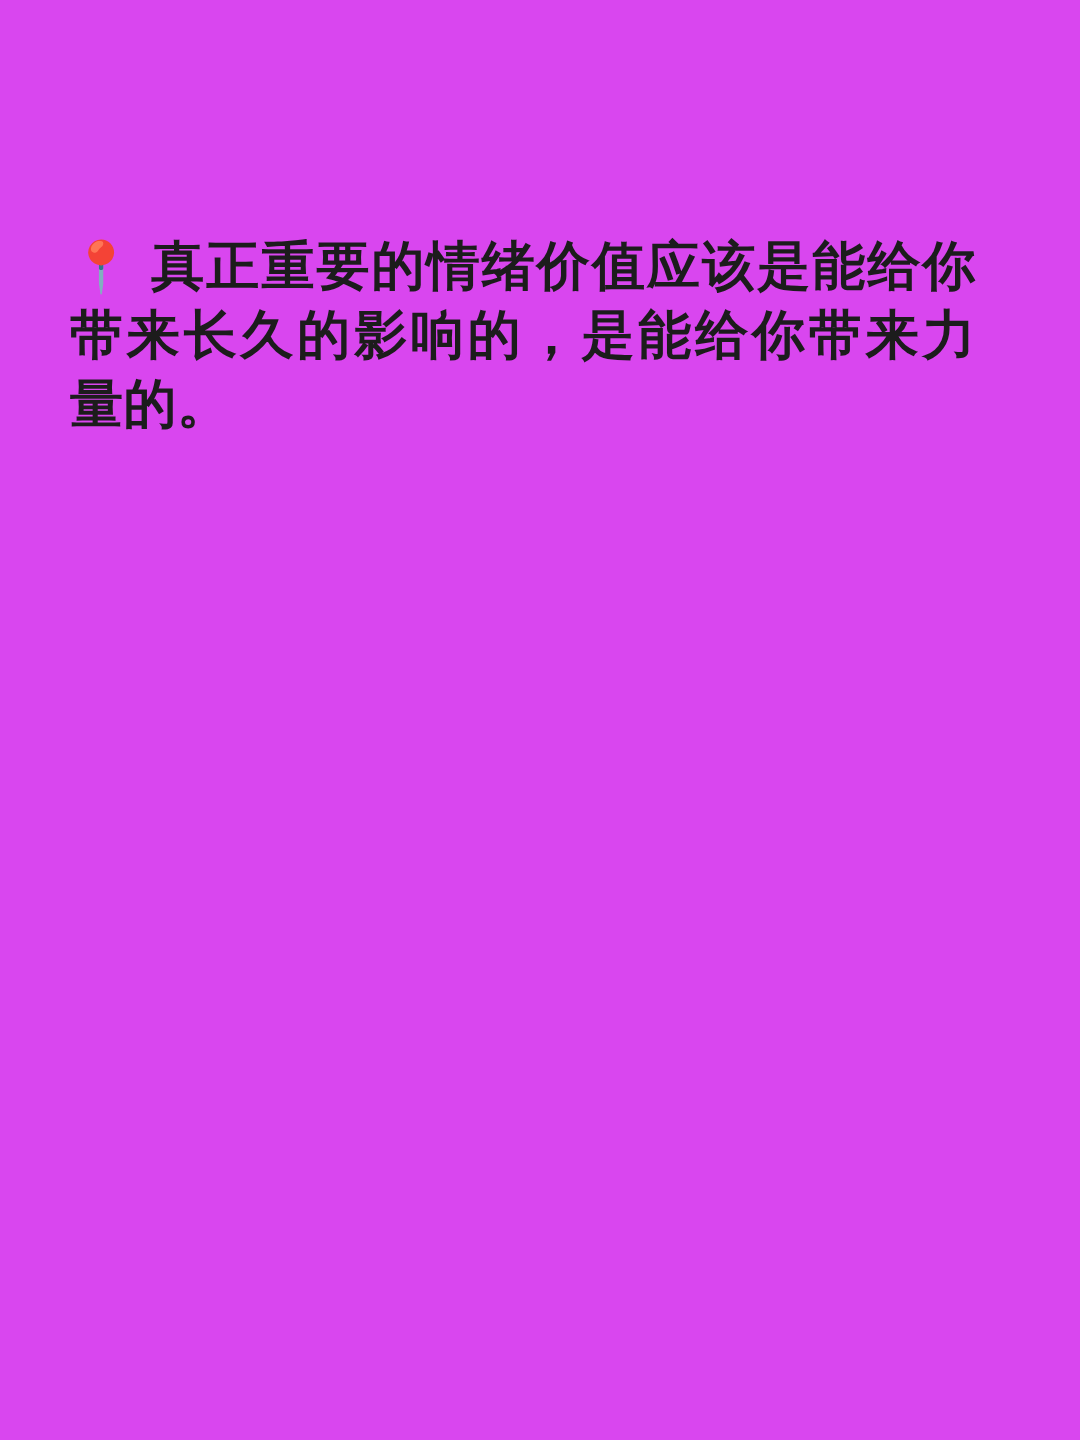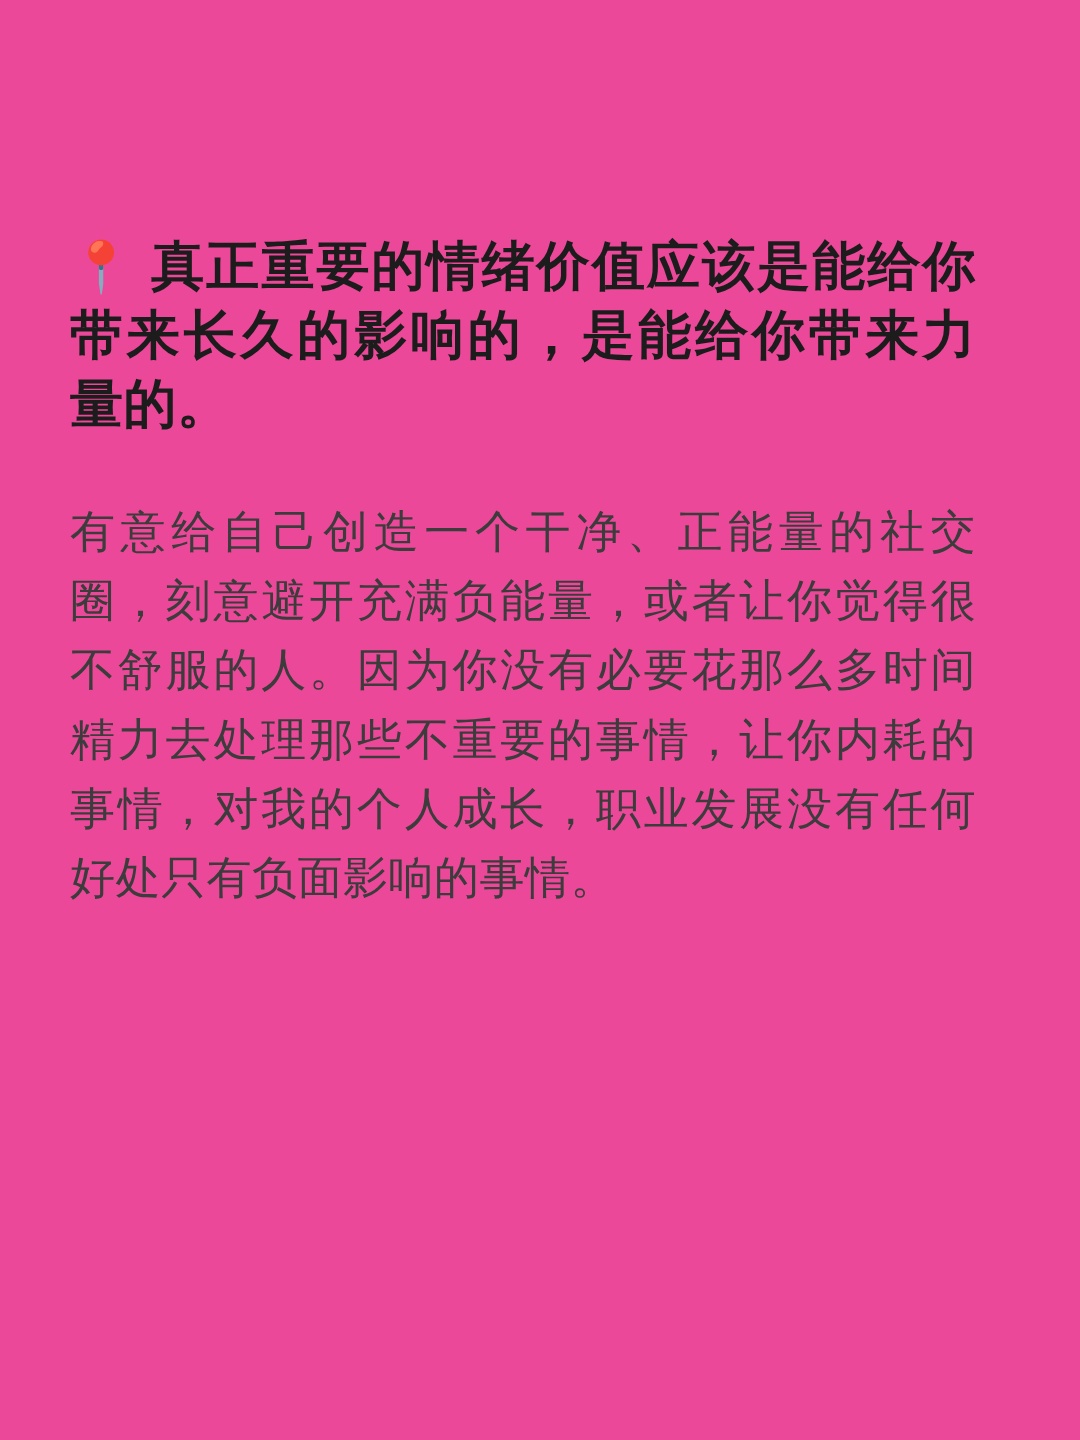--- a/index.html
+++ b/index.html
@@ -11,21 +11,21 @@
     height: 1440px;
     background: #f7f7f7;
     font-family: "Liberation Sans", "DejaVu Sans", sans-serif;
     overflow: hidden;
   }
   .page {
     box-sizing: border-box;
     width: 1080px;
     height: 1440px;
     padding: 232px 104px 0 70px;
-    background: #ec4899;
+    background: #d946ef;
   }
   .heading {
     font-size: 53px;
     line-height: 1.30;
     font-weight: 700;
     color: #1c1c1c;
     letter-spacing: 0.5px;
     margin: 0 0 58px 0;
     text-align: justify;
   }
@@ -46,15 +46,14 @@
   }
 </style>
 </head>
 <body>
 
 <div class="page">
 
   <h1 class="heading"><span class="pin">📍</span> <span>真正重要的情绪价值应该是能给你带来长久的影响的，是能给你带来力量的。</span></h1>
 
 
-  <p class="para">有意给自己创造一个干净、正能量的社交圈，刻意避开充满负能量，或者让你觉得很不舒服的人。因为你没有必要花那么多时间精力去处理那些不重要的事情，让你内耗的事情，对我的个人成长，职业发展没有任何好处只有负面影响的事情。</p>
 
 </div>
 
 </body></html>

